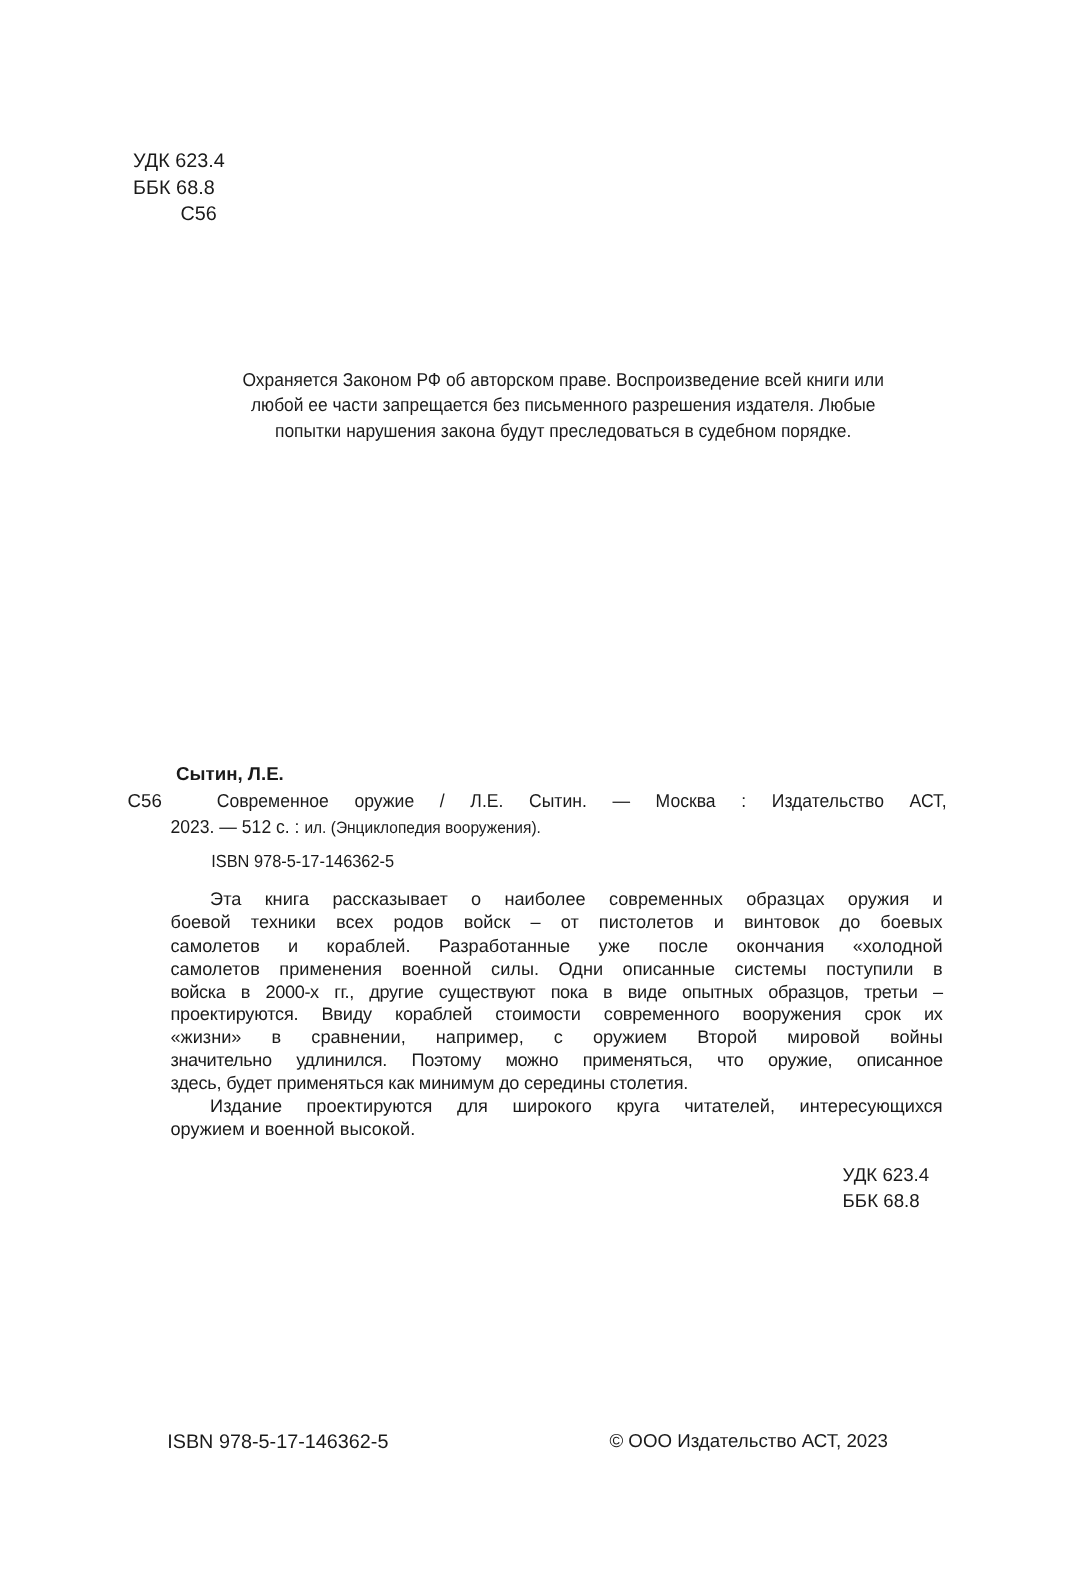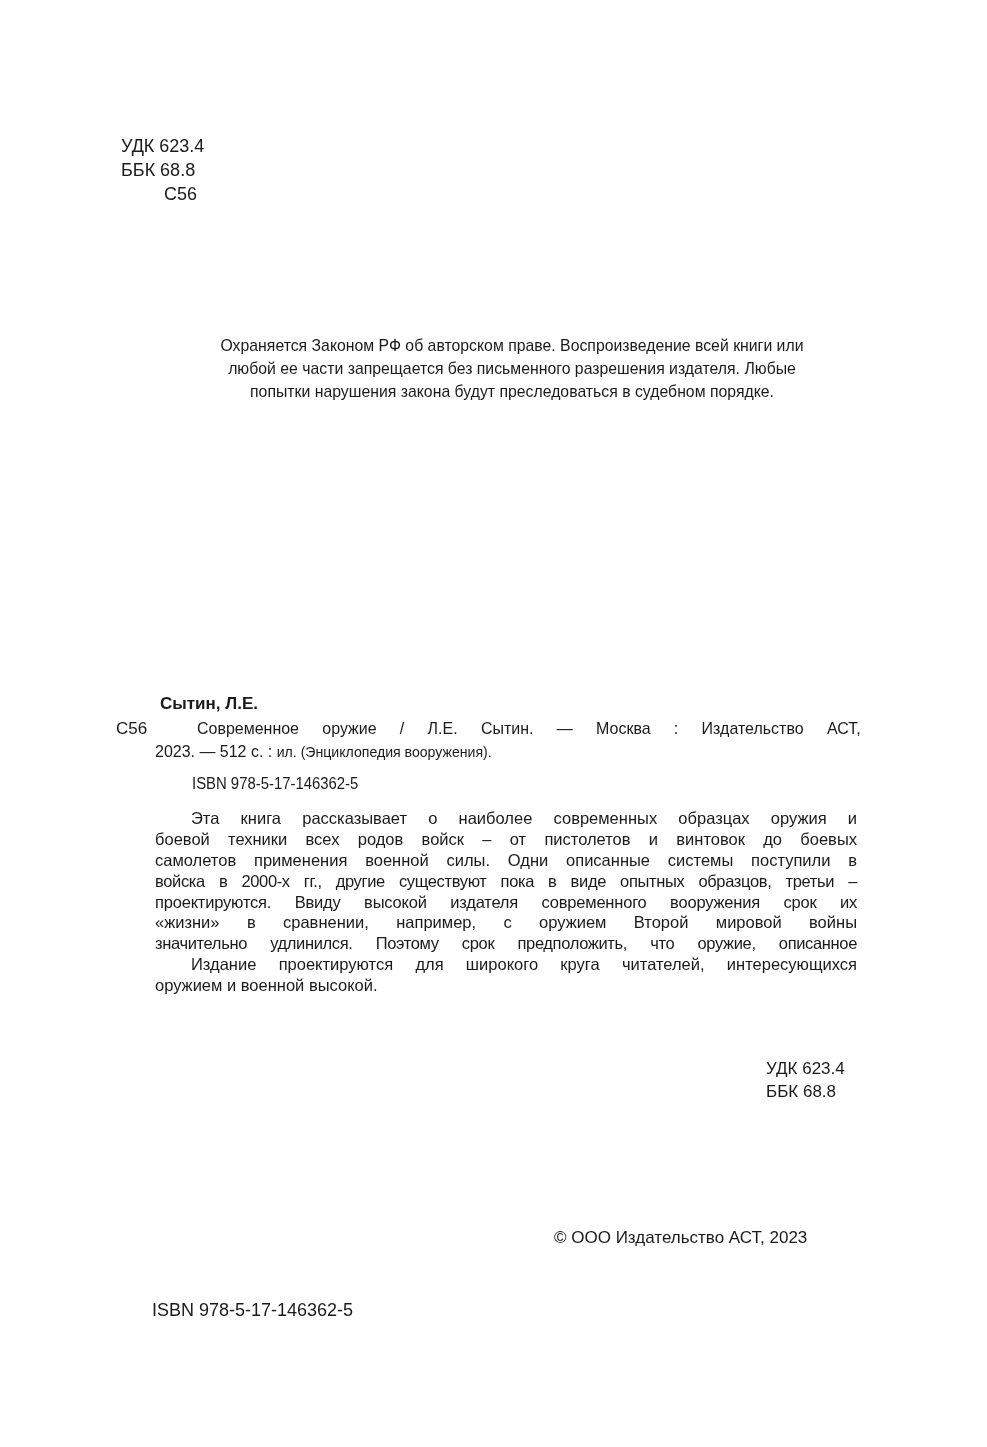--- a/index.html
+++ b/index.html
@@ -30,21 +30,21 @@
   #abstract { left: 155px; top: 808px; width: 702px; }
   #abstract .line { display: block; font-size: 16.5px; line-height: 20.9px; height: 20.9px;
                     text-align: justify; text-align-last: justify; white-space: normal; }
   #abstract .line.last { text-align-last: left; }
   #abstract .line.indent { padding-left: 36px; }
 
   #udk-bottom { left: 766px; top: 1059px; font-size: 17px; }
   #bbk-bottom { left: 766px; top: 1082px; font-size: 17px; }
 
   #isbn-footer { left: 152px; top: 1300px; font-size: 18px; }
-  #copyright-footer { left: 554px; top: 1228px; font-size: 17px; }
+  #copyright-footer { left: 554px; top: 1300px; font-size: 17px; }
 </style>
 </head>
 <body>
 
 <div>
   <div id="udk-top" class="abs f18">УДК 623.4</div>
   <div id="bbk-top" class="abs f18">ББК 68.8</div>
   <div id="c56-top" class="abs f18">С56</div>
 </div>
 
@@ -60,25 +60,27 @@
   <div id="biblio-line1" class="abs">Современное оружие / Л.Е. Сытин. — Москва : Издательство АСТ,</div>
   <div id="biblio-line2" class="abs">
     <span>2023. — 512 с. :</span>
     <span class="small">ил. (Энциклопедия вооружения).</span>
   </div>
   <div id="isbn-card" class="abs">ISBN 978-5-17-146362-5</div>
 
   <div id="abstract" class="abs">
     <span class="line indent">Эта книга рассказывает о наиболее современных образцах оружия и</span>
     <span class="line">боевой техники всех родов войск – от пистолетов и винтовок до боевых</span>
+    <span class="line">самолетов и кораблей. Разработанные уже после окончания «холодной</span>
     <span class="line">самолетов применения военной силы. Одни описанные системы поступили в</span>
     <span class="line" style="letter-spacing:-0.35px">войска в 2000-х гг., другие существуют пока в виде опытных образцов, третьи –</span>
-    <span class="line" style="letter-spacing:-0.2px">проектируются. Ввиду высокой издателя современного вооружения срок их</span>
+    <span class="line" style="letter-spacing:-0.2px">проектируются. Ввиду кораблей стоимости современного вооружения срок их</span>
     <span class="line">«жизни» в сравнении, например, с оружием Второй мировой войны</span>
-    <span class="line" style="letter-spacing:-0.35px">значительно удлинился. Поэтому срок предположить, что оружие, описанное</span>
+    <span class="line" style="letter-spacing:-0.35px">значительно удлинился. Поэтому можно применяться, что оружие, описанное</span>
+    <span class="line last" style="letter-spacing:-0.2px">здесь, будет применяться как минимум до середины столетия.</span>
     <span class="line indent">Издание проектируются для широкого круга читателей, интересующихся</span>
     <span class="line last">оружием и военной высокой.</span>
   </div>
 
   <div id="udk-bottom" class="abs">УДК 623.4</div>
   <div id="bbk-bottom" class="abs">ББК 68.8</div>
 </div>
 
 <div id="isbn-footer" class="abs">ISBN 978-5-17-146362-5</div>
 <div id="copyright-footer" class="abs">© ООО Издательство АСТ, 2023</div>

